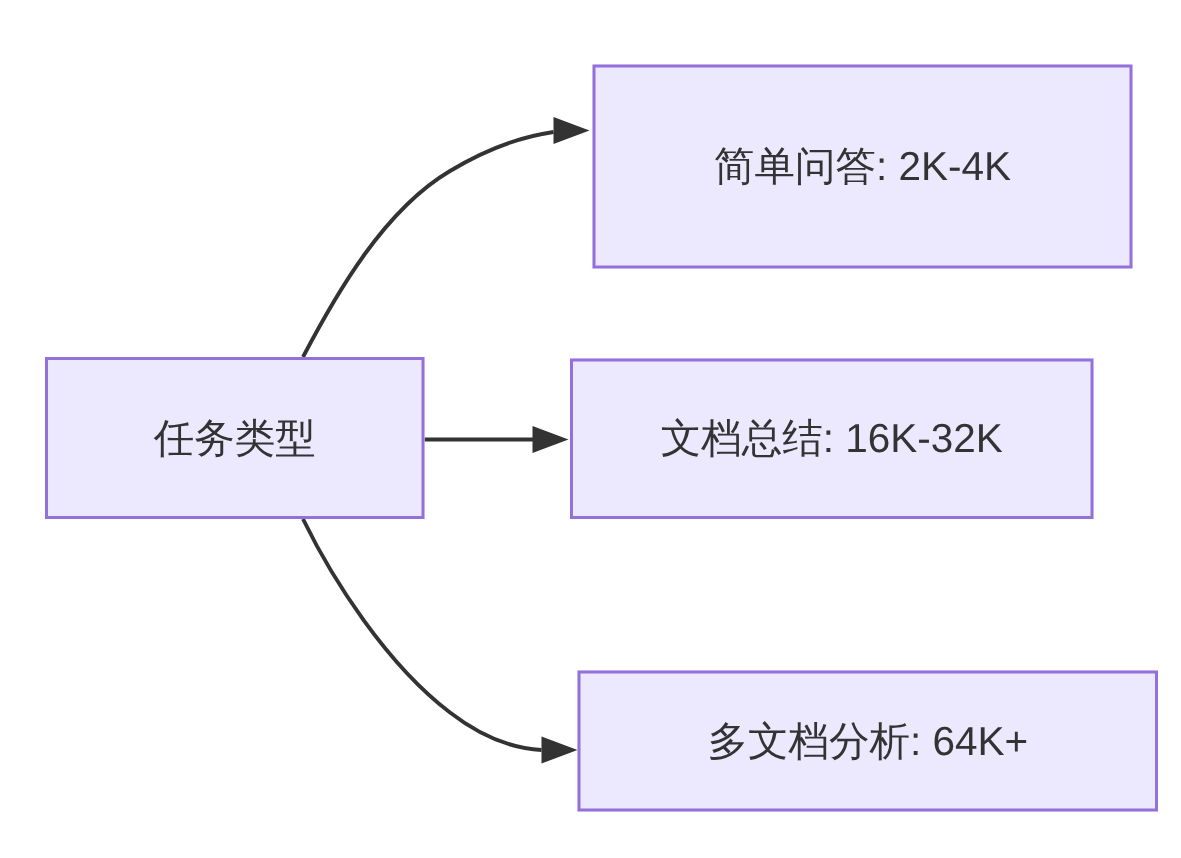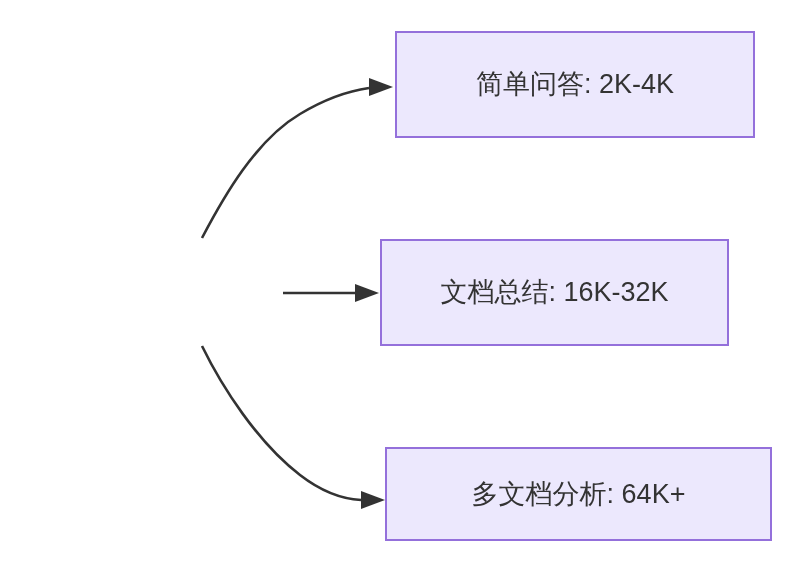--- a/index.html
+++ b/index.html
@@ -48,23 +48,23 @@
   
   #node-root {
     left: 30px;
     top: 238px;
     width: 253px;
     height: 108px;
   }
   
   #node-simple-qa {
     left: 395px;
-    top: 31px;
+    top: 43px;
     width: 360px;
-    height: 107px;
+    height: 136px;
     text-align: right;
   }
   #node-doc-summary {
     left: 380px;
     top: 239px;
     width: 349px;
     height: 107px;
   }
   #node-multi-doc {
     left: 385px;
@@ -99,20 +99,23 @@
       <path class="edge-path" d="M 283,293 L 356,293"></path>
       <polygon class="arrow-head" points="379,293 355,284 355,302"></polygon>
     </g>
 
     <g>
       <path class="edge-path" d="M 202,346 C 222,387 258,443 300,475 C 322,492 342,499 361,500"></path>
       <polygon class="arrow-head" points="385,500 361,491 361,509"></polygon>
     </g>
   </svg>
 
+  <div class="node" id="node-root">
+    <span class="node-label">任务类型</span>
+  </div>
 
   <div class="node" id="node-simple-qa">
     <span class="node-label">简单问答: 2K-4K</span>
   </div>
 
   <div class="node" id="node-doc-summary">
     <span class="node-label">文档总结: 16K-32K</span>
   </div>
 
   <div class="node" id="node-multi-doc">

